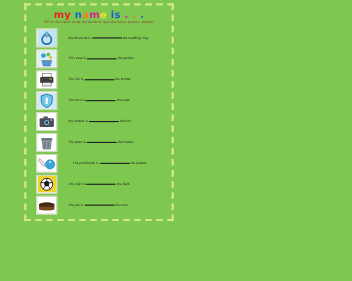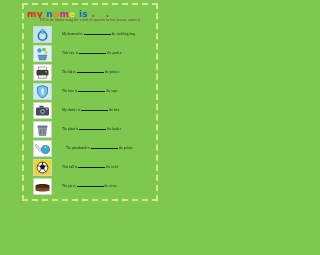--- a/index.html
+++ b/index.html
@@ -20,20 +20,21 @@
     top: 3px;
     width: 136px;
     height: 198px;
     box-sizing: border-box;
     background: #7ec850;
     border: 2px dashed #d7e88a;
     padding: 2px 3px 2px 3px;
   }
   #title-bar {
     width: 100%;
+    text-align: center;
     line-height: 9px;
     height: 11px;
     white-space: nowrap;
     overflow: hidden;
   }
   #title-bar .t {
     font-size: 9px;
     font-weight: bold;
     letter-spacing: 0.3px;
     font-family: "DejaVu Sans", sans-serif;

